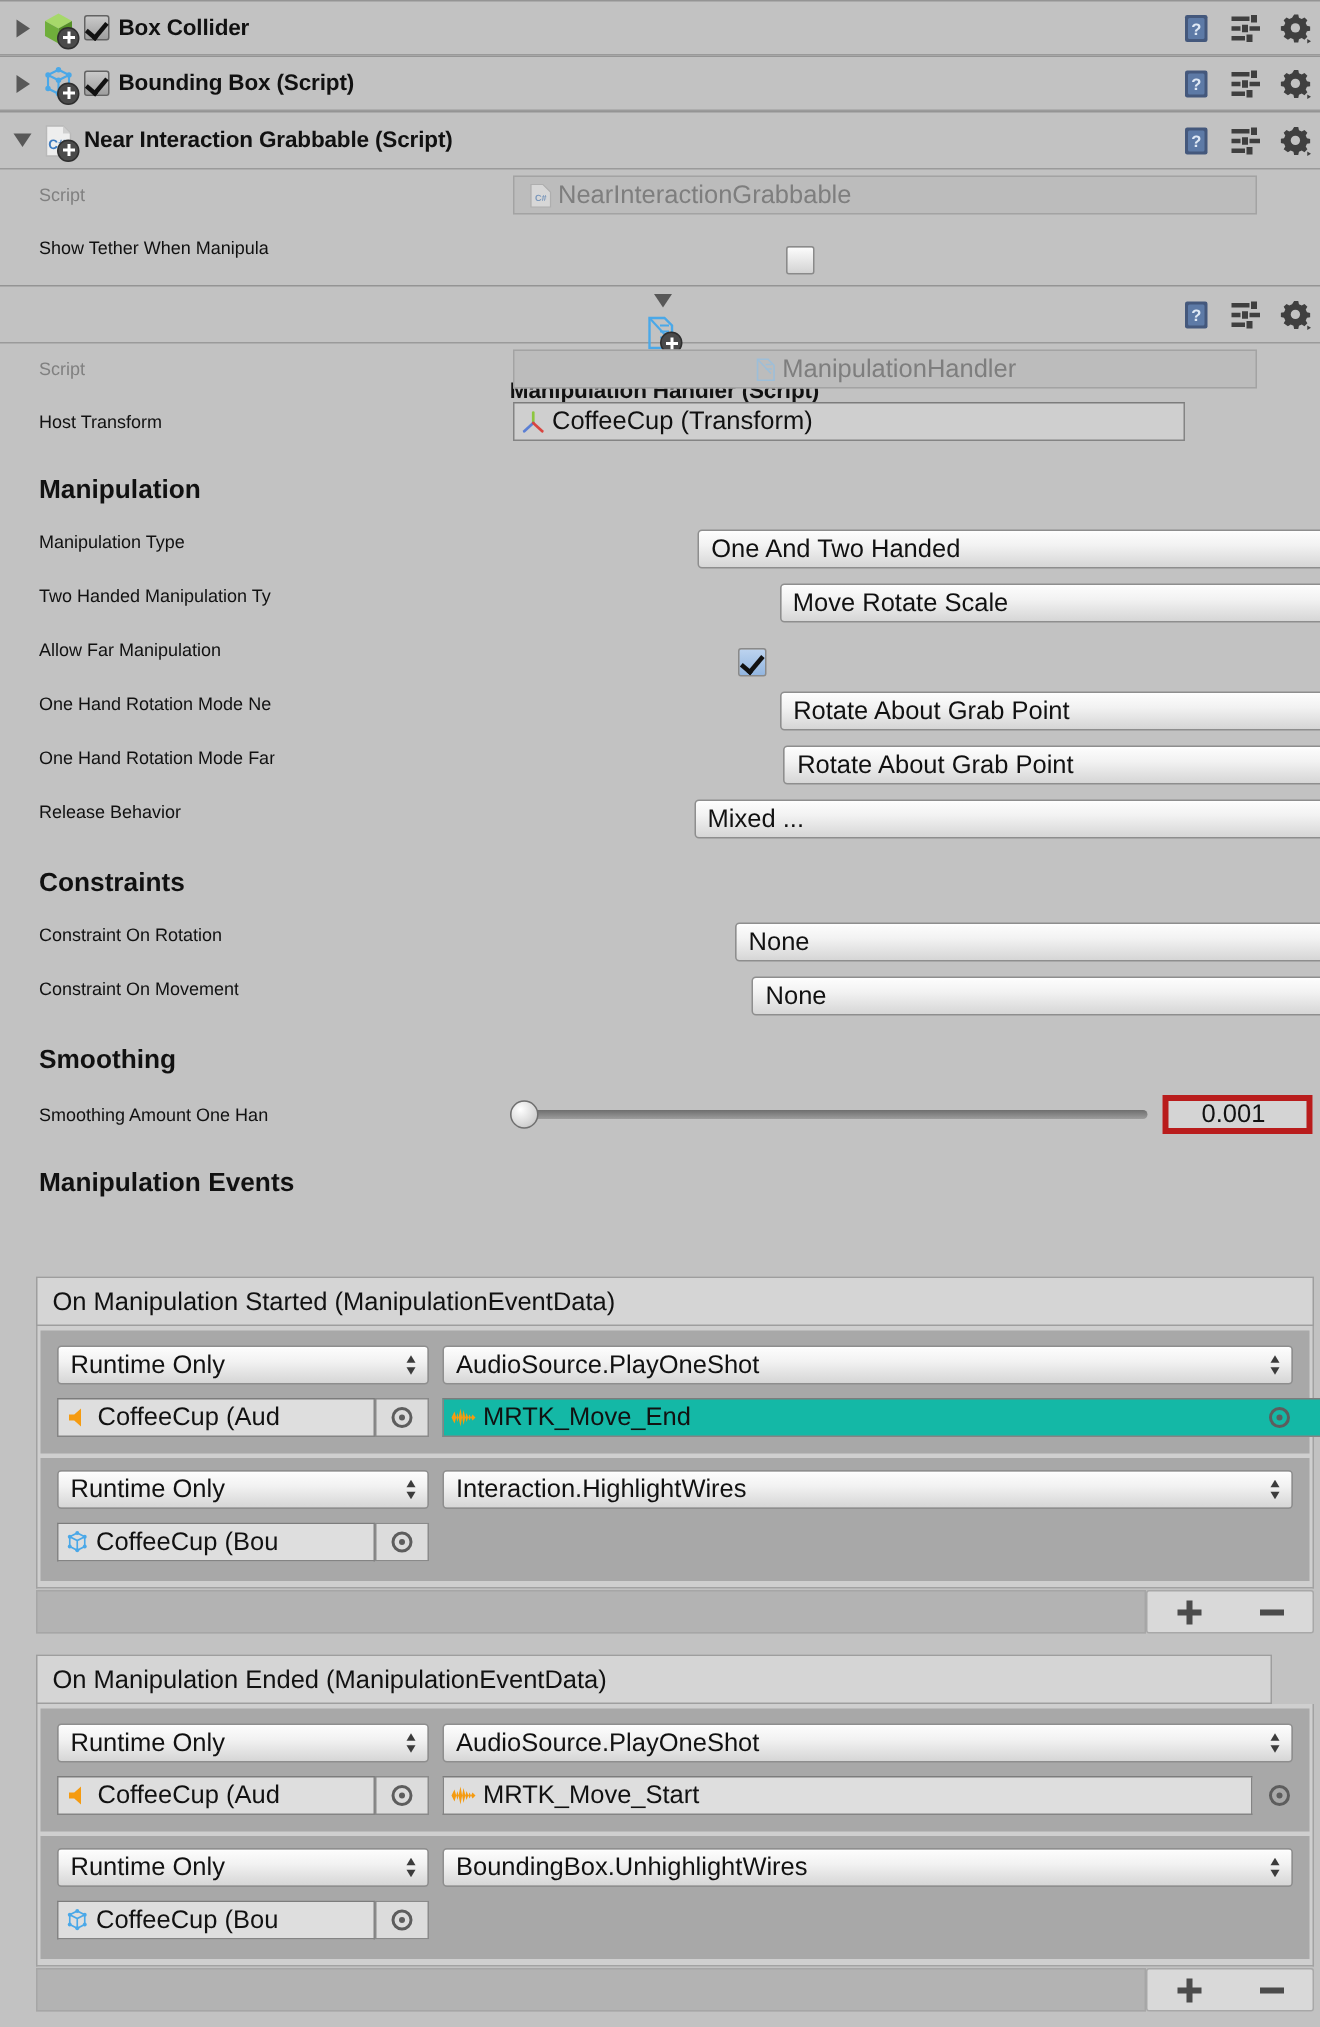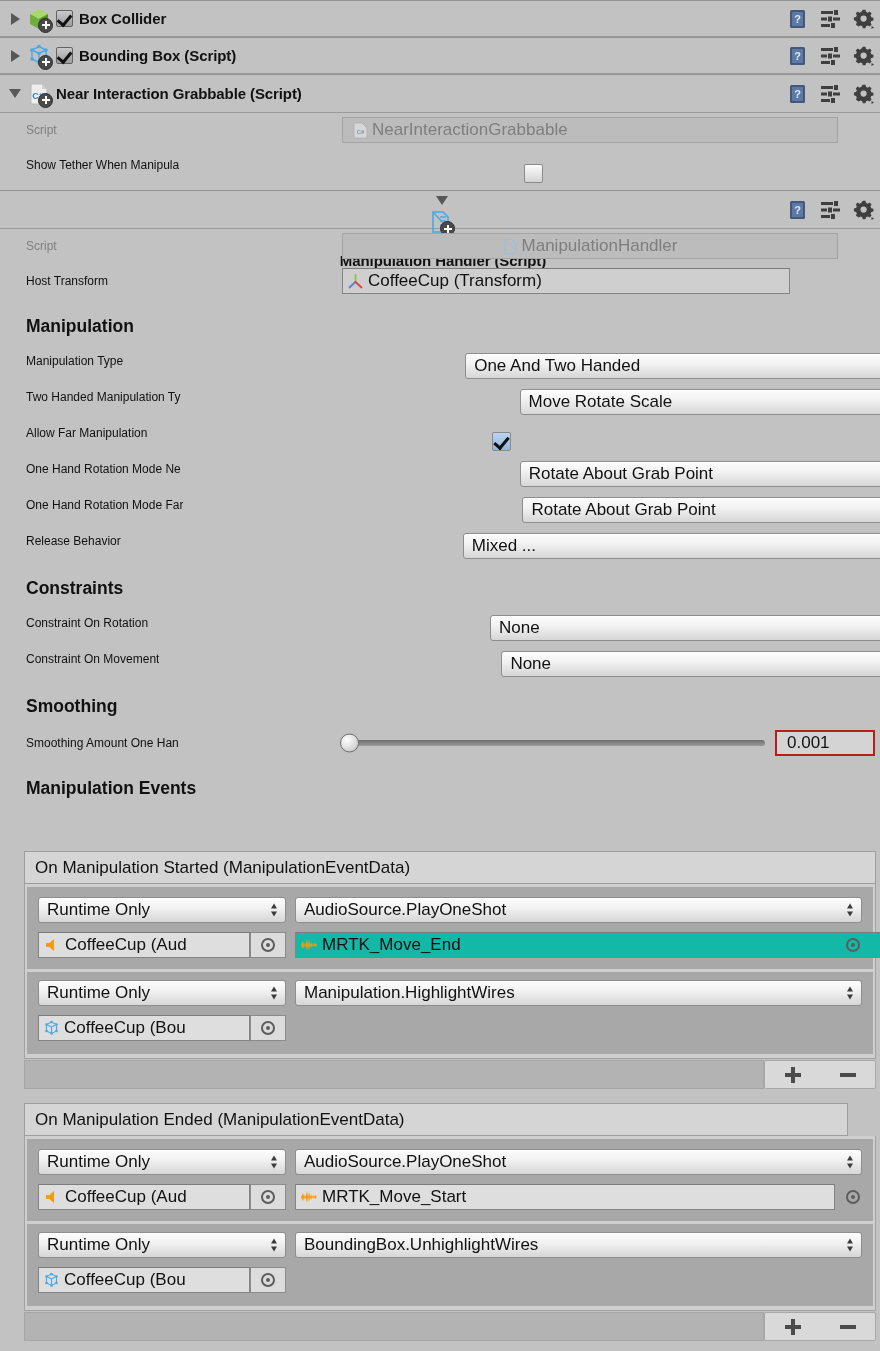--- a/index.html
+++ b/index.html
@@ -116,22 +116,22 @@
 
   
   .slider-track{position:absolute;height:6px;border-radius:3px;background:linear-gradient(#6e6e6e,#9c9c9c);top:50%;transform:translateY(-50%);}
   .slider-knob{
     position:absolute;width:19px;height:19px;border-radius:50%;
     background:radial-gradient(circle at 35% 30%,#ffffff,#d2d2d2 70%,#aeaeae);
     border:1px solid #6f6f6f;top:50%;transform:translateY(-50%);box-sizing:border-box;
   }
   .numfield{
     position:absolute;height:26px;box-sizing:border-box;
-    background:#d4d4d4;border:2px solid #b91c1c;
-    display:flex;align-items:center;padding-left:10px;font-size:17px;
+    background:#d4d4d4;border:4px solid #b91c1c;
+    display:flex;align-items:center;padding-left:22px;font-size:17px;
   }
 
   
   .evt-title{
     position:absolute;box-sizing:border-box;
     height:33px;display:flex;align-items:center;padding-left:10px;
     background:#d5d5d5;border:1px solid #9e9e9e;font-size:17px;
   }
   .evt-body{
     position:absolute;box-sizing:border-box;
@@ -498,21 +498,21 @@
       </span>
       <span class="pickerdot" style="position:absolute;left:819px;top:51px;"></span>
     </div>
 
     <div class="evt-entry" style="left:2px;top:88px;width:846px;height:82px;">
       <span class="dropdown" style="position:absolute;left:11px;top:8px;width:248px;">
         <span>Runtime Only</span>
         <span class="updown"></span>
       </span>
       <span class="dropdown" style="position:absolute;left:268px;top:8px;width:567px;">
-        <span>Manipulation.HighlightWires</span>
+        <span>Interaction.HighlightWires</span>
         <span class="updown"></span>
       </span>
       <span class="objfield" style="position:absolute;left:11px;top:43px;width:212px;background:#dedede;">
         <span class="oicon">
           <svg width="17" height="17" viewBox="0 0 17 17">
               <g stroke="#4aa8e8" stroke-width="1.1" fill="none">
                 <path d="M3.5 4.5 L8.5 2 L13.5 4.5 L13.5 11 L8.5 13.5 L3.5 11 Z"></path>
                 <path d="M3.5 4.5 L8.5 7 L13.5 4.5 M8.5 7 L8.5 13.5"></path>
               </g>
               <g fill="#4aa8e8">

